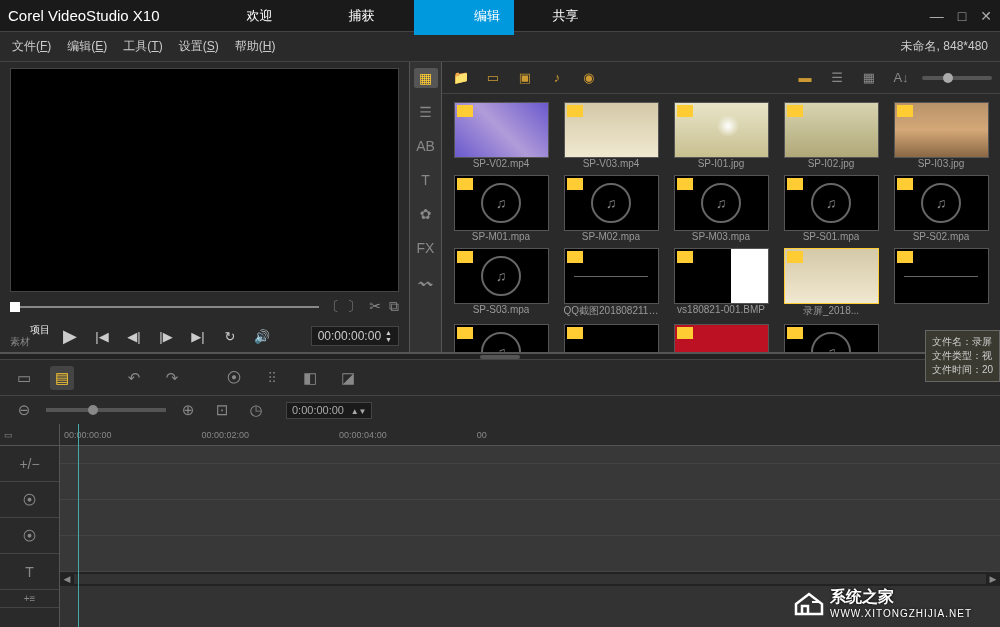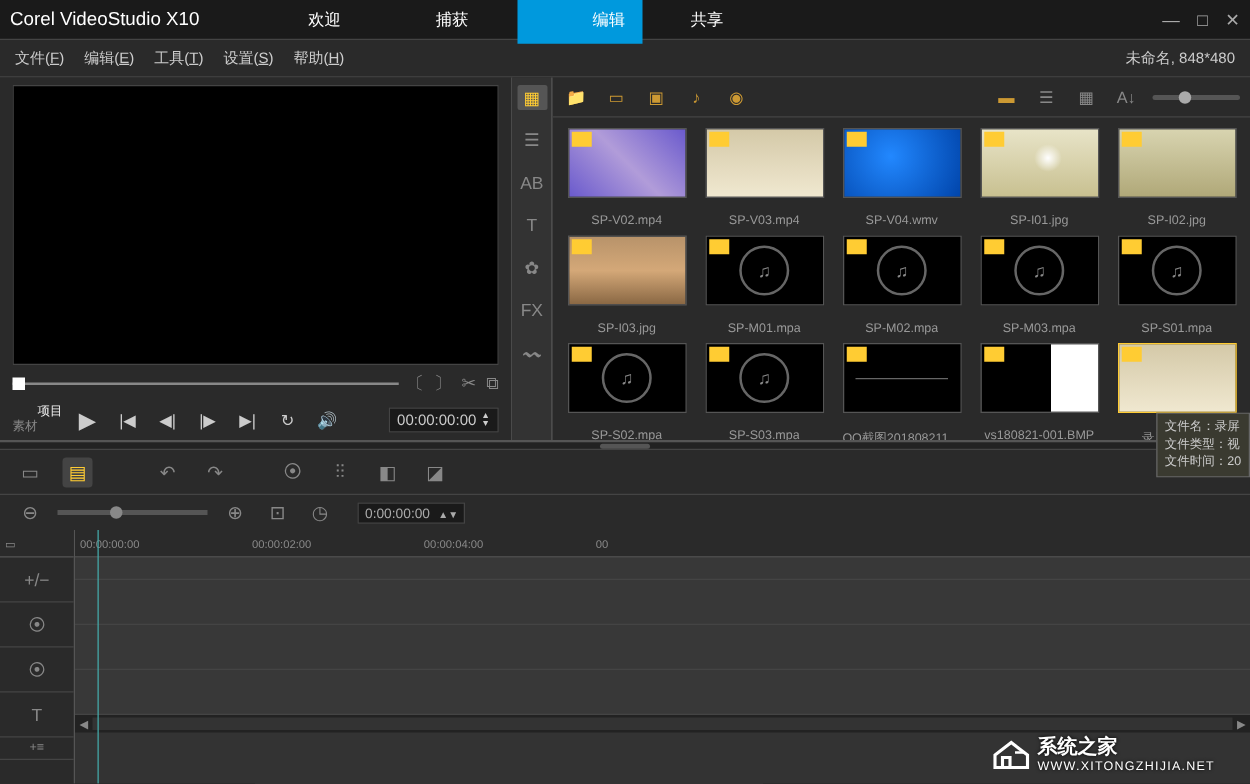--- a/index.html
+++ b/index.html
@@ -46,21 +46,21 @@
 .lib-side-btn { width: 24px; height: 20px; display: flex; align-items: center; justify-content: center; color: #888; cursor: pointer; font-size: 14px; }
 .lib-side-btn.active { background: #555; color: #ffcc33; border-radius: 2px; }
 .lib-content { flex: 1; display: flex; flex-direction: column; overflow: hidden; }
 .lib-toolbar { height: 32px; display: flex; align-items: center; padding: 0 8px; gap: 10px; border-bottom: 1px solid #444; }
 .lib-tool { width: 22px; height: 18px; display: flex; align-items: center; justify-content: center; cursor: pointer; color: #888; font-size: 13px; }
 .lib-tool.gold { color: #cc9933; }
 .lib-tool-spacer { flex: 1; }
 .lib-slider { width: 70px; height: 4px; background: #555; position: relative; border-radius: 2px; }
 .lib-slider-h { position: absolute; top: -3px; left: 30%; width: 10px; height: 10px; background: #aaa; border-radius: 50%; }
 .lib-grid { flex: 1; overflow: auto; padding: 8px 6px; display: grid; grid-template-columns: repeat(5, 1fr); gap: 6px 4px; }
-.lib-item { display: flex; flex-direction: column; align-items: center; gap: 13px; cursor: pointer; }
+.lib-item { display: flex; flex-direction: column; align-items: center; gap: 0; cursor: pointer; }
 .lib-thumb { width: 95px; height: 56px; background: #000; border: 1px solid #555; position: relative; display: flex; align-items: center; justify-content: center; overflow: hidden; }
 .lib-thumb.selected { border: 1px solid #ffcc33; }
 .lib-thumb .badge { position: absolute; top: 2px; left: 2px; width: 16px; height: 12px; background: #ffcc33; font-size: 7px; }
 .lib-thumb .audio-icon { width: 40px; height: 40px; border: 2px solid #666; border-radius: 50%; display: flex; align-items: center; justify-content: center; color: #888; font-size: 14px; }
 .lib-label { font-size: 10px; color: #999; text-align: center; white-space: nowrap; overflow: hidden; text-overflow: ellipsis; max-width: 95px; }
 
 
 .timeline { height: 275px; background: #2a2a2a; border-top: 2px solid #555; display: flex; flex-direction: column; }
 .tl-toolbar { height: 36px; display: flex; align-items: center; padding: 0 12px; gap: 14px; border-bottom: 1px solid #444; }
 .tl-btn { width: 24px; height: 24px; display: flex; align-items: center; justify-content: center; cursor: pointer; color: #888; font-size: 15px; }
@@ -207,26 +207,20 @@
             </div>
             <div class="lib-label">SP-V02.mp4</div>
           </div>
           <div class="lib-item">
             <div class="lib-thumb th-beige">
               <div class="badge"></div>
             </div>
             <div class="lib-label">SP-V03.mp4</div>
           </div>
           <div class="lib-item">
-            <div class="lib-thumb th-blue">
-              <div class="badge"></div>
-            </div>
-            <div class="lib-label">SP-V04.wmv</div>
-          </div>
-          <div class="lib-item">
             <div class="lib-thumb th-dandelion">
               <div class="badge"></div>
             </div>
             <div class="lib-label">SP-I01.jpg</div>
           </div>
           <div class="lib-item">
             <div class="lib-thumb th-grass">
               <div class="badge"></div>
             </div>
             <div class="lib-label">SP-I02.jpg</div>

